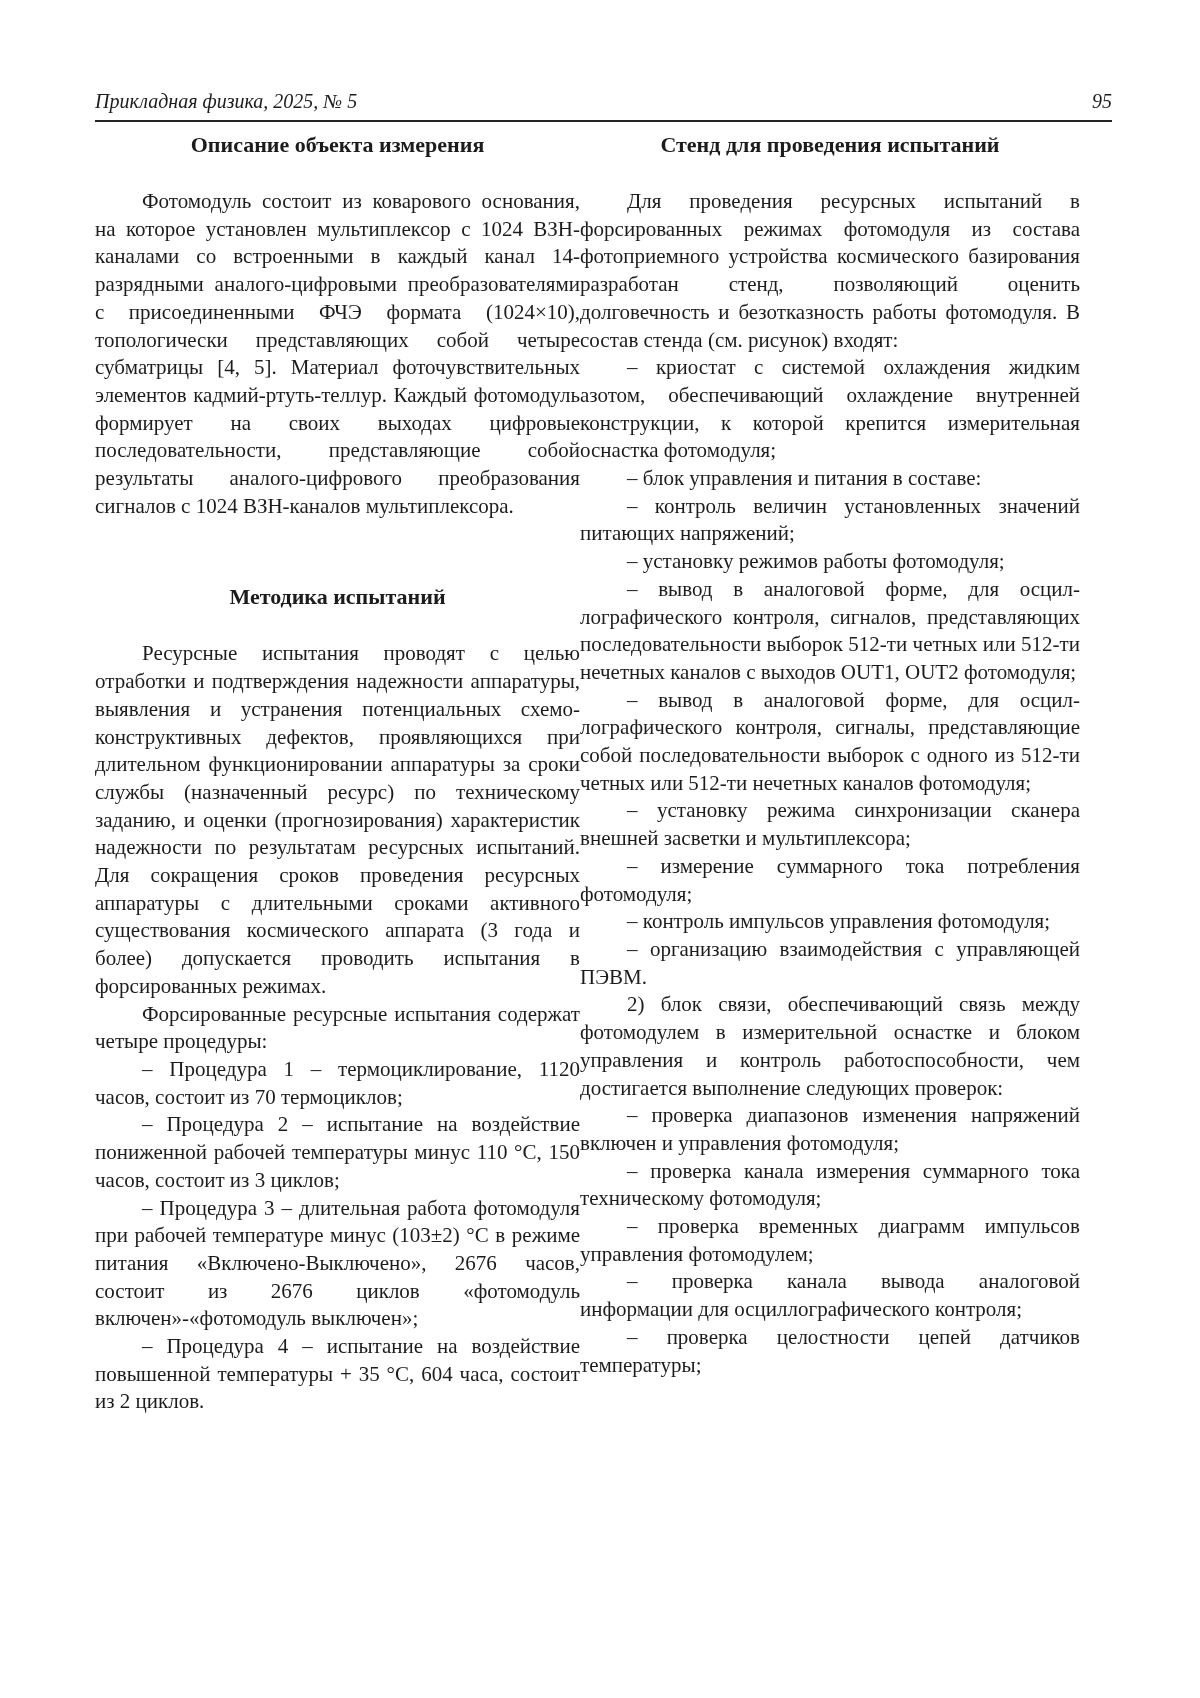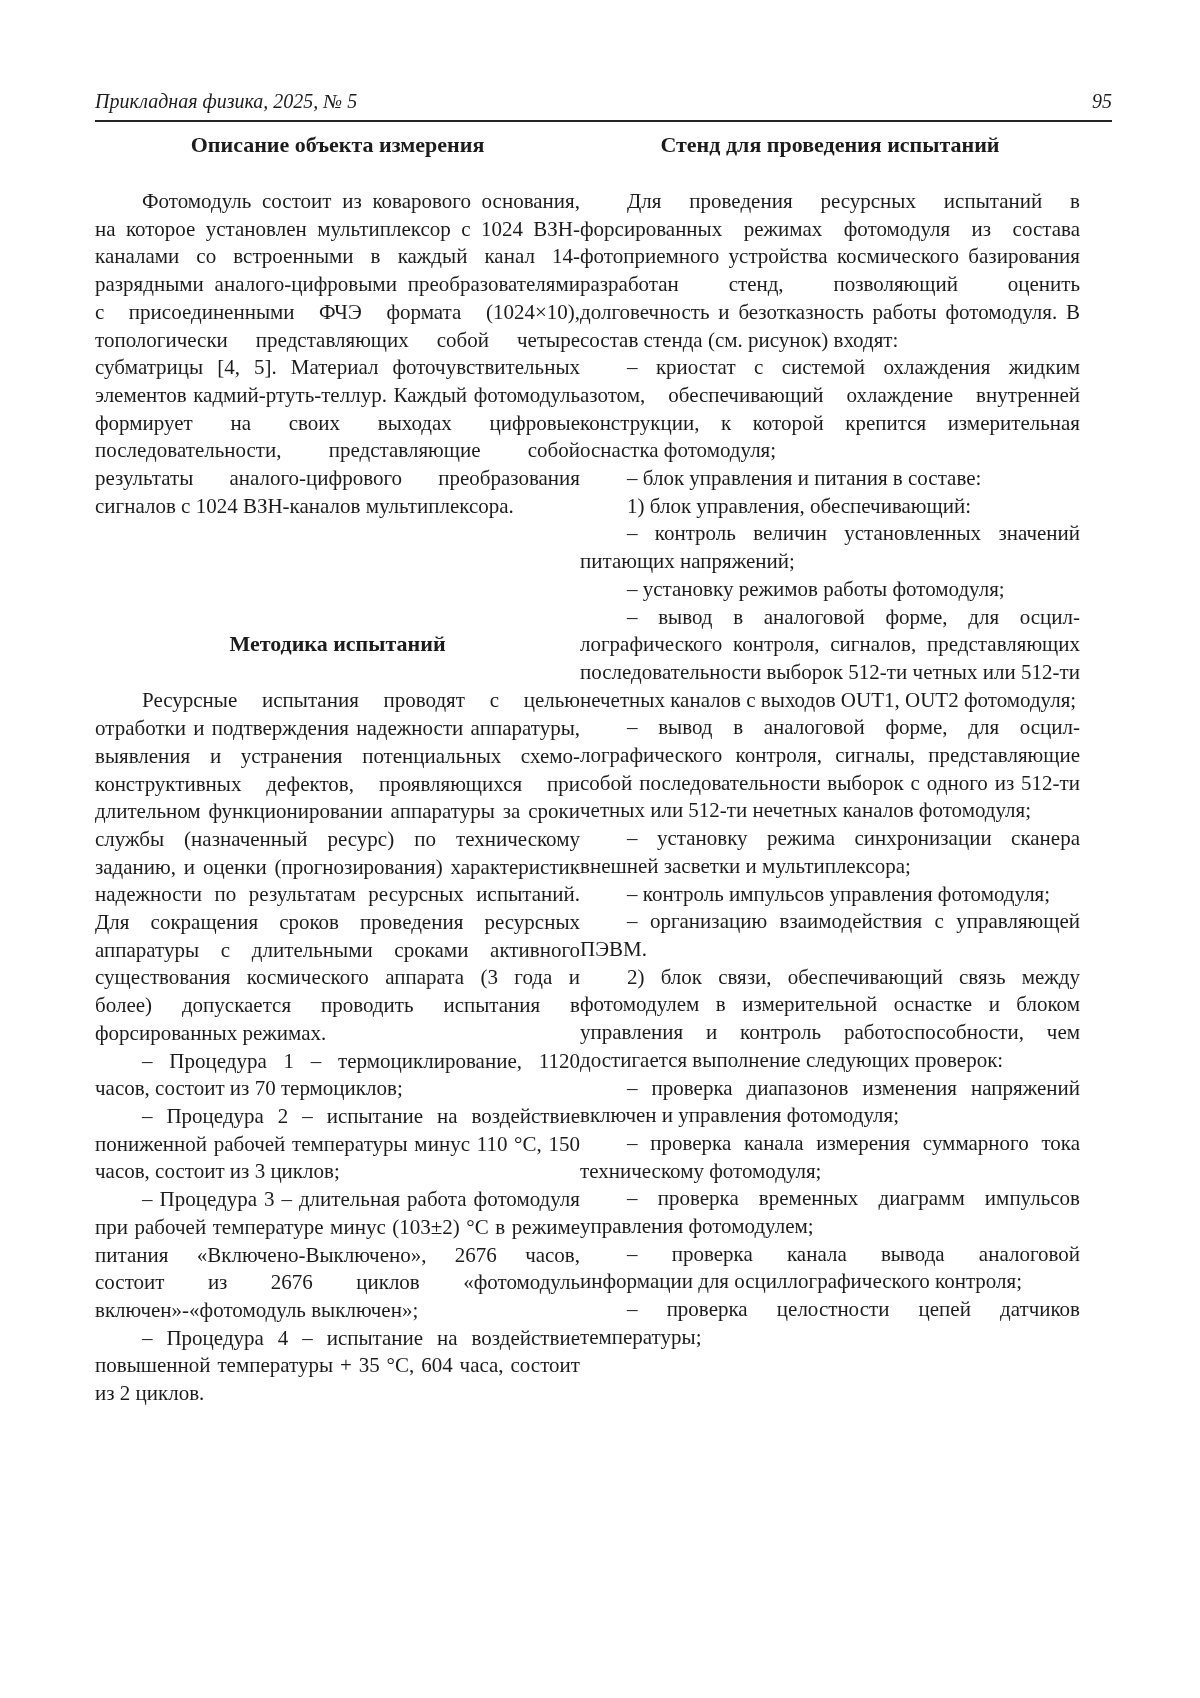--- a/index.html
+++ b/index.html
@@ -39,21 +39,21 @@
   .col { flex: 0 0 auto; }
   .col-left  { width: 485px; }
   .col-right { width: 500px; }
   .col-heading {
     font-size: 22px;
     font-weight: bold;
     text-align: center;
     line-height: 28px;
     margin: 0 0 29px 0;
   }
-  .col-heading.spaced { margin-top: 110px; }
+  .col-heading.spaced { margin-top: 63px; }
   .para {
     margin: 0;
     font-size: 21px;
     line-height: 27.7px;
     text-align: justify;
     text-indent: 47px;
     hyphens: manual;
     -webkit-hyphens: manual;
   }
 </style>
@@ -70,37 +70,38 @@
   <div class="header-rule"></div>
 
   <main class="columns">
 
     <section class="col col-left">
       <div class="col-heading">Описание объекта измерения</div>
       <p class="para">Фотомодуль состоит из коварового ос­нования, на которое установлен мультиплек­сор с 1024 ВЗН-каналами со встроенными в каждый канал 14-разрядными аналого-цифровыми преобразователями с присоеди­ненными ФЧЭ формата (1024×10), топологи­чески представляющих собой четыре субмат­рицы [4, 5]. Материал фоточувствительных элементов кадмий-ртуть-теллур. Каждый фо­томодуль формирует на своих выходах циф­ровые последовательности, представляющие собой результаты аналого-цифрового преоб­разования сигналов с 1024 ВЗН-каналов муль­типлексора.</p>
 
       <div class="col-heading spaced">Методика испытаний</div>
       <p class="para">Ресурсные испытания проводят с целью отработки и подтверждения надежности аппа­ратуры, выявления и устранения потенциаль­ных схемо-конструктивных дефектов, прояв­ляющихся при длительном функционирова­нии аппаратуры за сроки службы (назначен­ный ресурс) по техническому заданию, и оценки (прогнозирования) характеристик надежности по результатам ресурсных испы­таний. Для сокращения сроков проведения ре­сурсных аппаратуры с длительными сроками активного существования космического аппа­рата (3 года и более) допускается проводить испытания в форсированных режимах.</p>
+      <p class="para">Форсированные ресурсные испытания содержат четыре процедуры:</p>
       <p class="para">– Процедура&nbsp;1 – термоциклирование, 1120 часов, состоит из 70 термоциклов;</p>
       <p class="para">– Процедура&nbsp;2 – испытание на воздей­ствие пониженной рабочей температуры ми­нус 110 °С, 150 часов, состоит из 3 циклов;</p>
       <p class="para">– Процедура&nbsp;3 – длительная работа фо­томодуля при рабочей температуре минус (103±2) °С в режиме питания «Включено-Выключено», 2676 часов, состоит из 2676 циклов «фотомодуль включен»-«фотомодуль выключен»;</p>
       <p class="para">– Процедура&nbsp;4 – испытание на воздей­ствие повышенной температуры + 35 °С, 604 часа, состоит из 2 циклов.</p>
     </section>
 
     <section class="col col-right">
       <div class="col-heading">Стенд для проведения испытаний</div>
       <p class="para">Для проведения ресурсных испытаний в форсированных режимах фотомодуля из со­става фотоприемного устройства космическо­го базирования разработан стенд, позволяю­щий оценить долговечность и безотказность работы фотомодуля. В состав стенда (см. ри­сунок) входят:</p>
       <p class="para">– криостат с системой охлаждения жид­ким азотом, обеспечивающий охлаждение внутренней конструкции, к которой крепится измерительная оснастка фотомодуля;</p>
       <p class="para">– блок управления и питания в составе:</p>
-      <p class="para">1) блок управления, обеспечивающий:</p>
       <p class="para">– контроль величин установленных зна­чений питающих напряжений;</p>
       <p class="para">– установку режимов работы фотомодуля;</p>
       <p class="para">– вывод в аналоговой форме, для осцил­лографического контроля, сигналов, пред­ставляющих последовательности выборок 512-ти четных или 512-ти нечетных каналов с выходов OUT1, OUT2 фотомодуля;</p>
       <p class="para">– вывод в аналоговой форме, для осцил­лографического контроля, сигналы, представ­ляющие собой последовательности выборок с одного из 512-ти четных или 512-ти нечетных каналов фотомодуля;</p>
       <p class="para">– установку режима синхронизации сканера внешней засветки и мультиплексора;</p>
+      <p class="para">– измерение суммарного тока потребле­ния фотомодуля;</p>
       <p class="para">– контроль импульсов управления фо­томодуля;</p>
       <p class="para">– организацию взаимодействия с управ­ляющей ПЭВМ.</p>
       <p class="para">2) блок связи, обеспечивающий связь между фотомодулем в измерительной оснаст­ке и блоком управления и контроль работо­способности, чем достигается выполнение следующих проверок:</p>
       <p class="para">– проверка диапазонов изменения напряжений включен и управления фотомодуля;</p>
       <p class="para">– проверка канала измерения суммарно­го тока техническому фотомодуля;</p>
       <p class="para">– проверка временных диаграмм им­пульсов управления фотомодулем;</p>
       <p class="para">– проверка канала вывода аналоговой информации для осциллографического кон­троля;</p>
       <p class="para">– проверка целостности цепей датчиков температуры;</p>
     </section>
 

